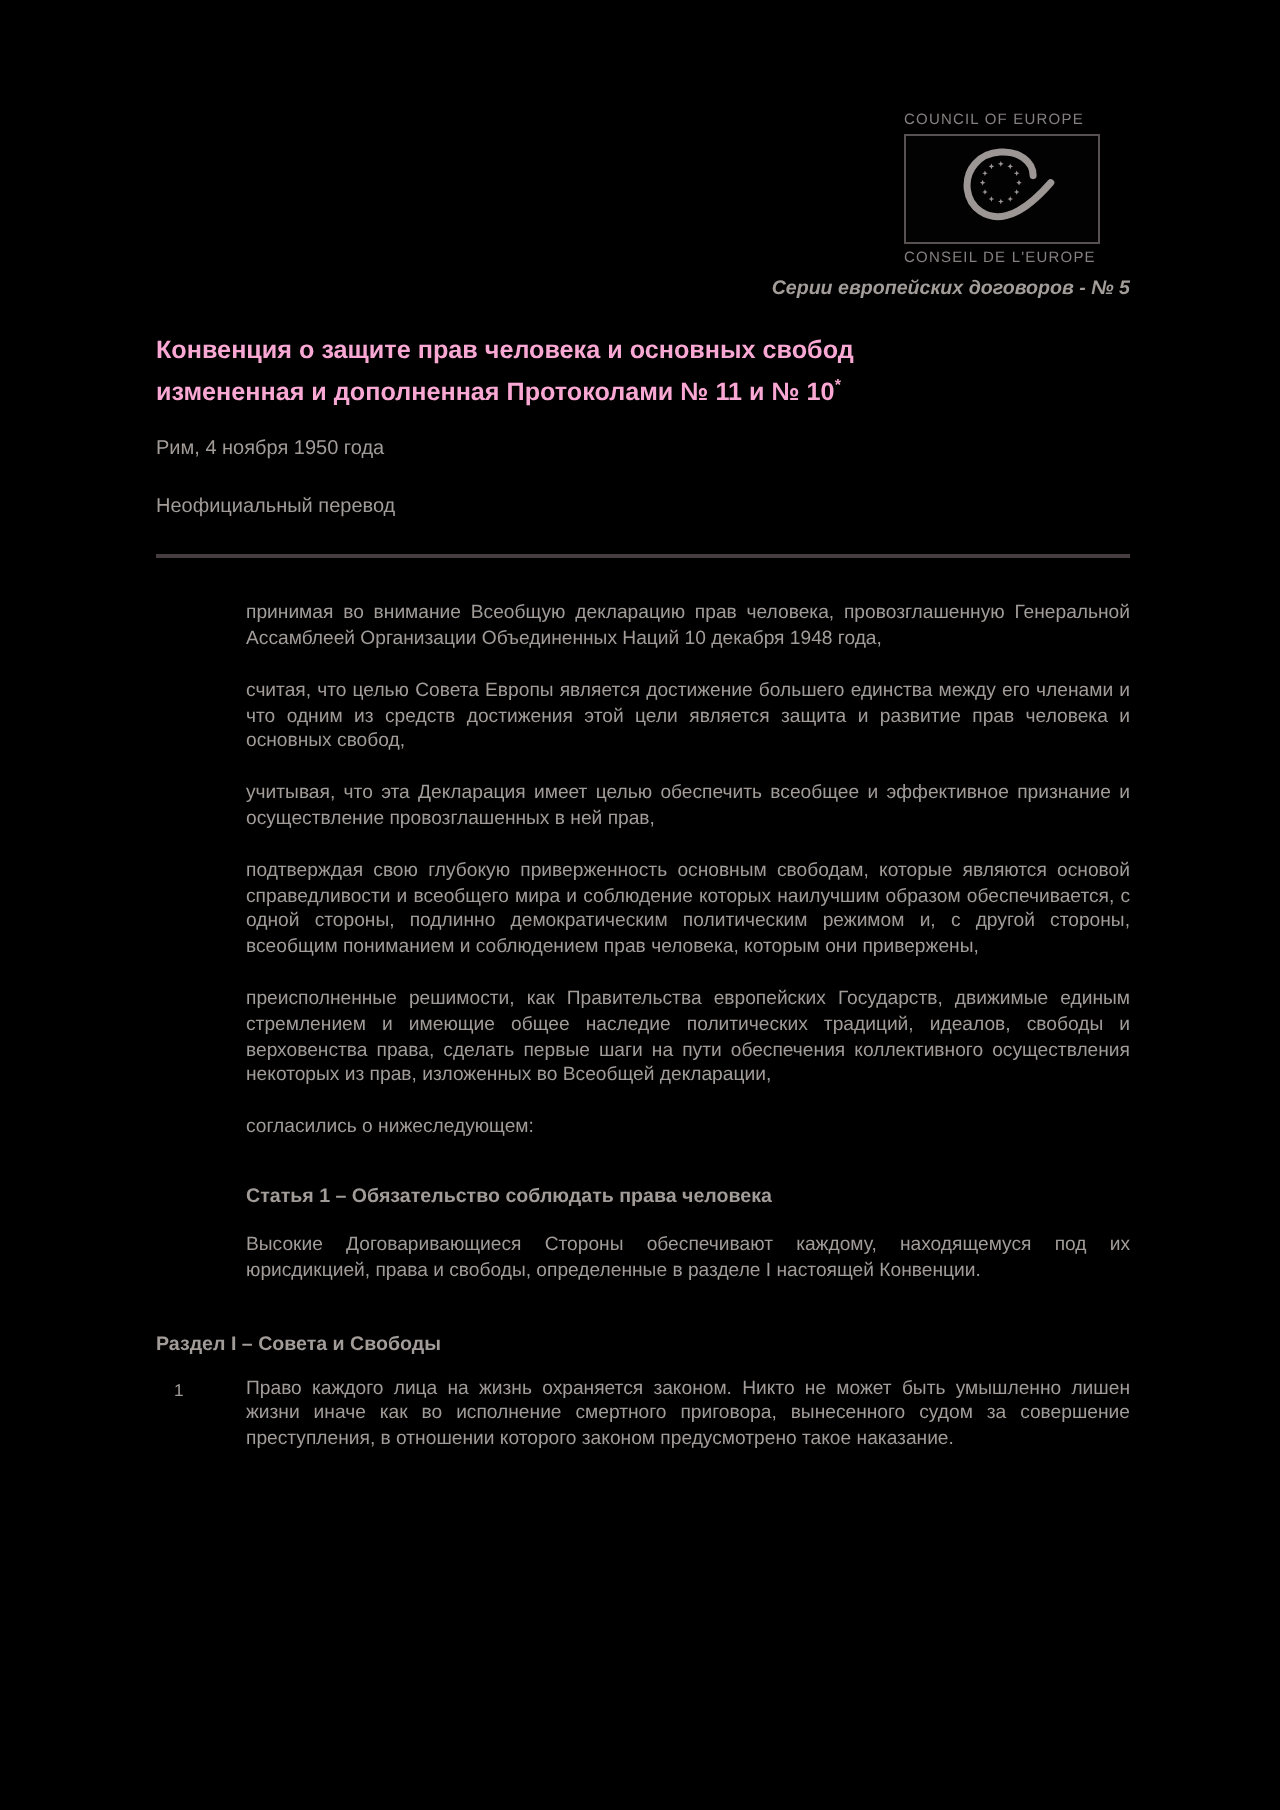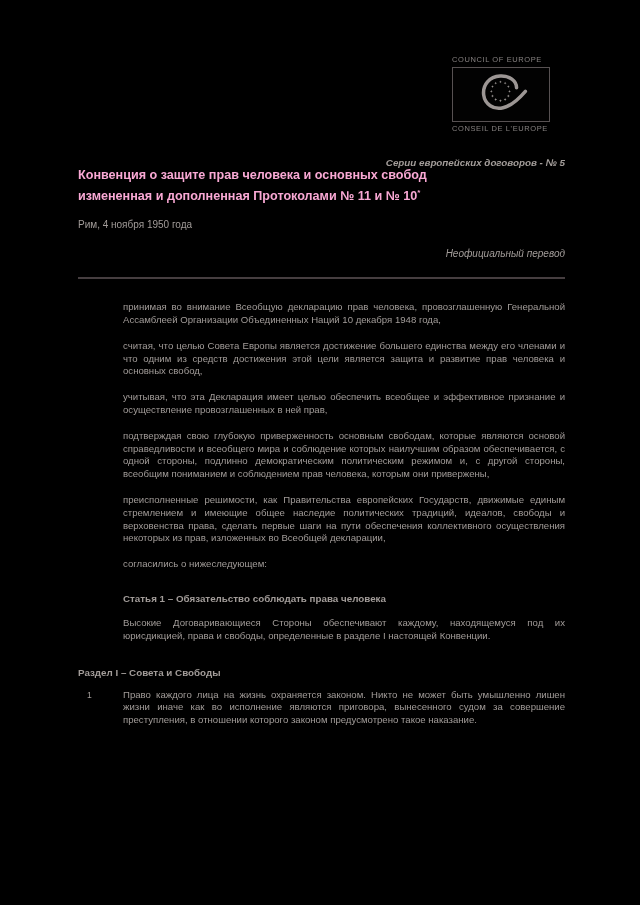--- a/index.html
+++ b/index.html
@@ -34,21 +34,21 @@
     margin:2px 0;
     width:98px; height:55px;
     border:1px solid #575152;
     display:flex; align-items:center; justify-content:center;
     background:#020202;
   }
 
   
   .series-line {
     position:absolute;
-    top:157px; right:75px;
+    top:139px; right:75px;
     font-size:9.8px;
     font-weight:bold; font-style:italic;
     color:#a39d9a;
   }
 
   
   .doc {
     position:absolute;
     top:167px; left:78px; width:487px;
   }
@@ -57,21 +57,21 @@
     line-height:17px;
     color:#f9a8d4;
   }
   .doc-title sup { font-size:8px; vertical-align:super; }
   .place-date {
     margin-top:13px;
     font-size:10px; line-height:13px;
   }
   .translation-note {
     margin-top:16px;
-    font-size:10px; font-style:italic; line-height:13px;text-align:right;
+    font-size:10px; line-height:13px;
   }
   .rule {
     margin-top:17px;
     border:none;
     border-top:2px solid #463e40;
     height:0;
   }
 
   .preamble { margin-top:22px; }
   .para {
@@ -196,17 +196,17 @@
     </div>
 
     <div class="article-heading">Статья 1 – Обязательство соблюдать права человека</div>
     <p class="article-body">Высокие Договаривающиеся Стороны обеспечивают каждому, находящемуся под их юрисдикцией, права и свободы, определенные в разделе I настоящей Конвенции.</p>
 
     <div class="section-heading">Раздел I – Совета и Свободы</div>
 
 
     <div class="numbered-item">
       <div class="item-number">1</div>
-      <div class="item-text">Право каждого лица на жизнь охраняется законом. Никто не может быть умышленно лишен жизни иначе как во исполнение являются приговора, вынесенного судом за совершение преступления, в отношении которого законом предусмотрено такое наказание.</div>
+      <div class="item-text">Право каждого лица на жизнь охраняется законом. Никто не может быть умышленно лишен жизни иначе как во исполнение смертного приговора, вынесенного судом за совершение преступления, в отношении которого законом предусмотрено такое наказание.</div>
     </div>
 
   </div>
 </div>
 
 </body></html>

